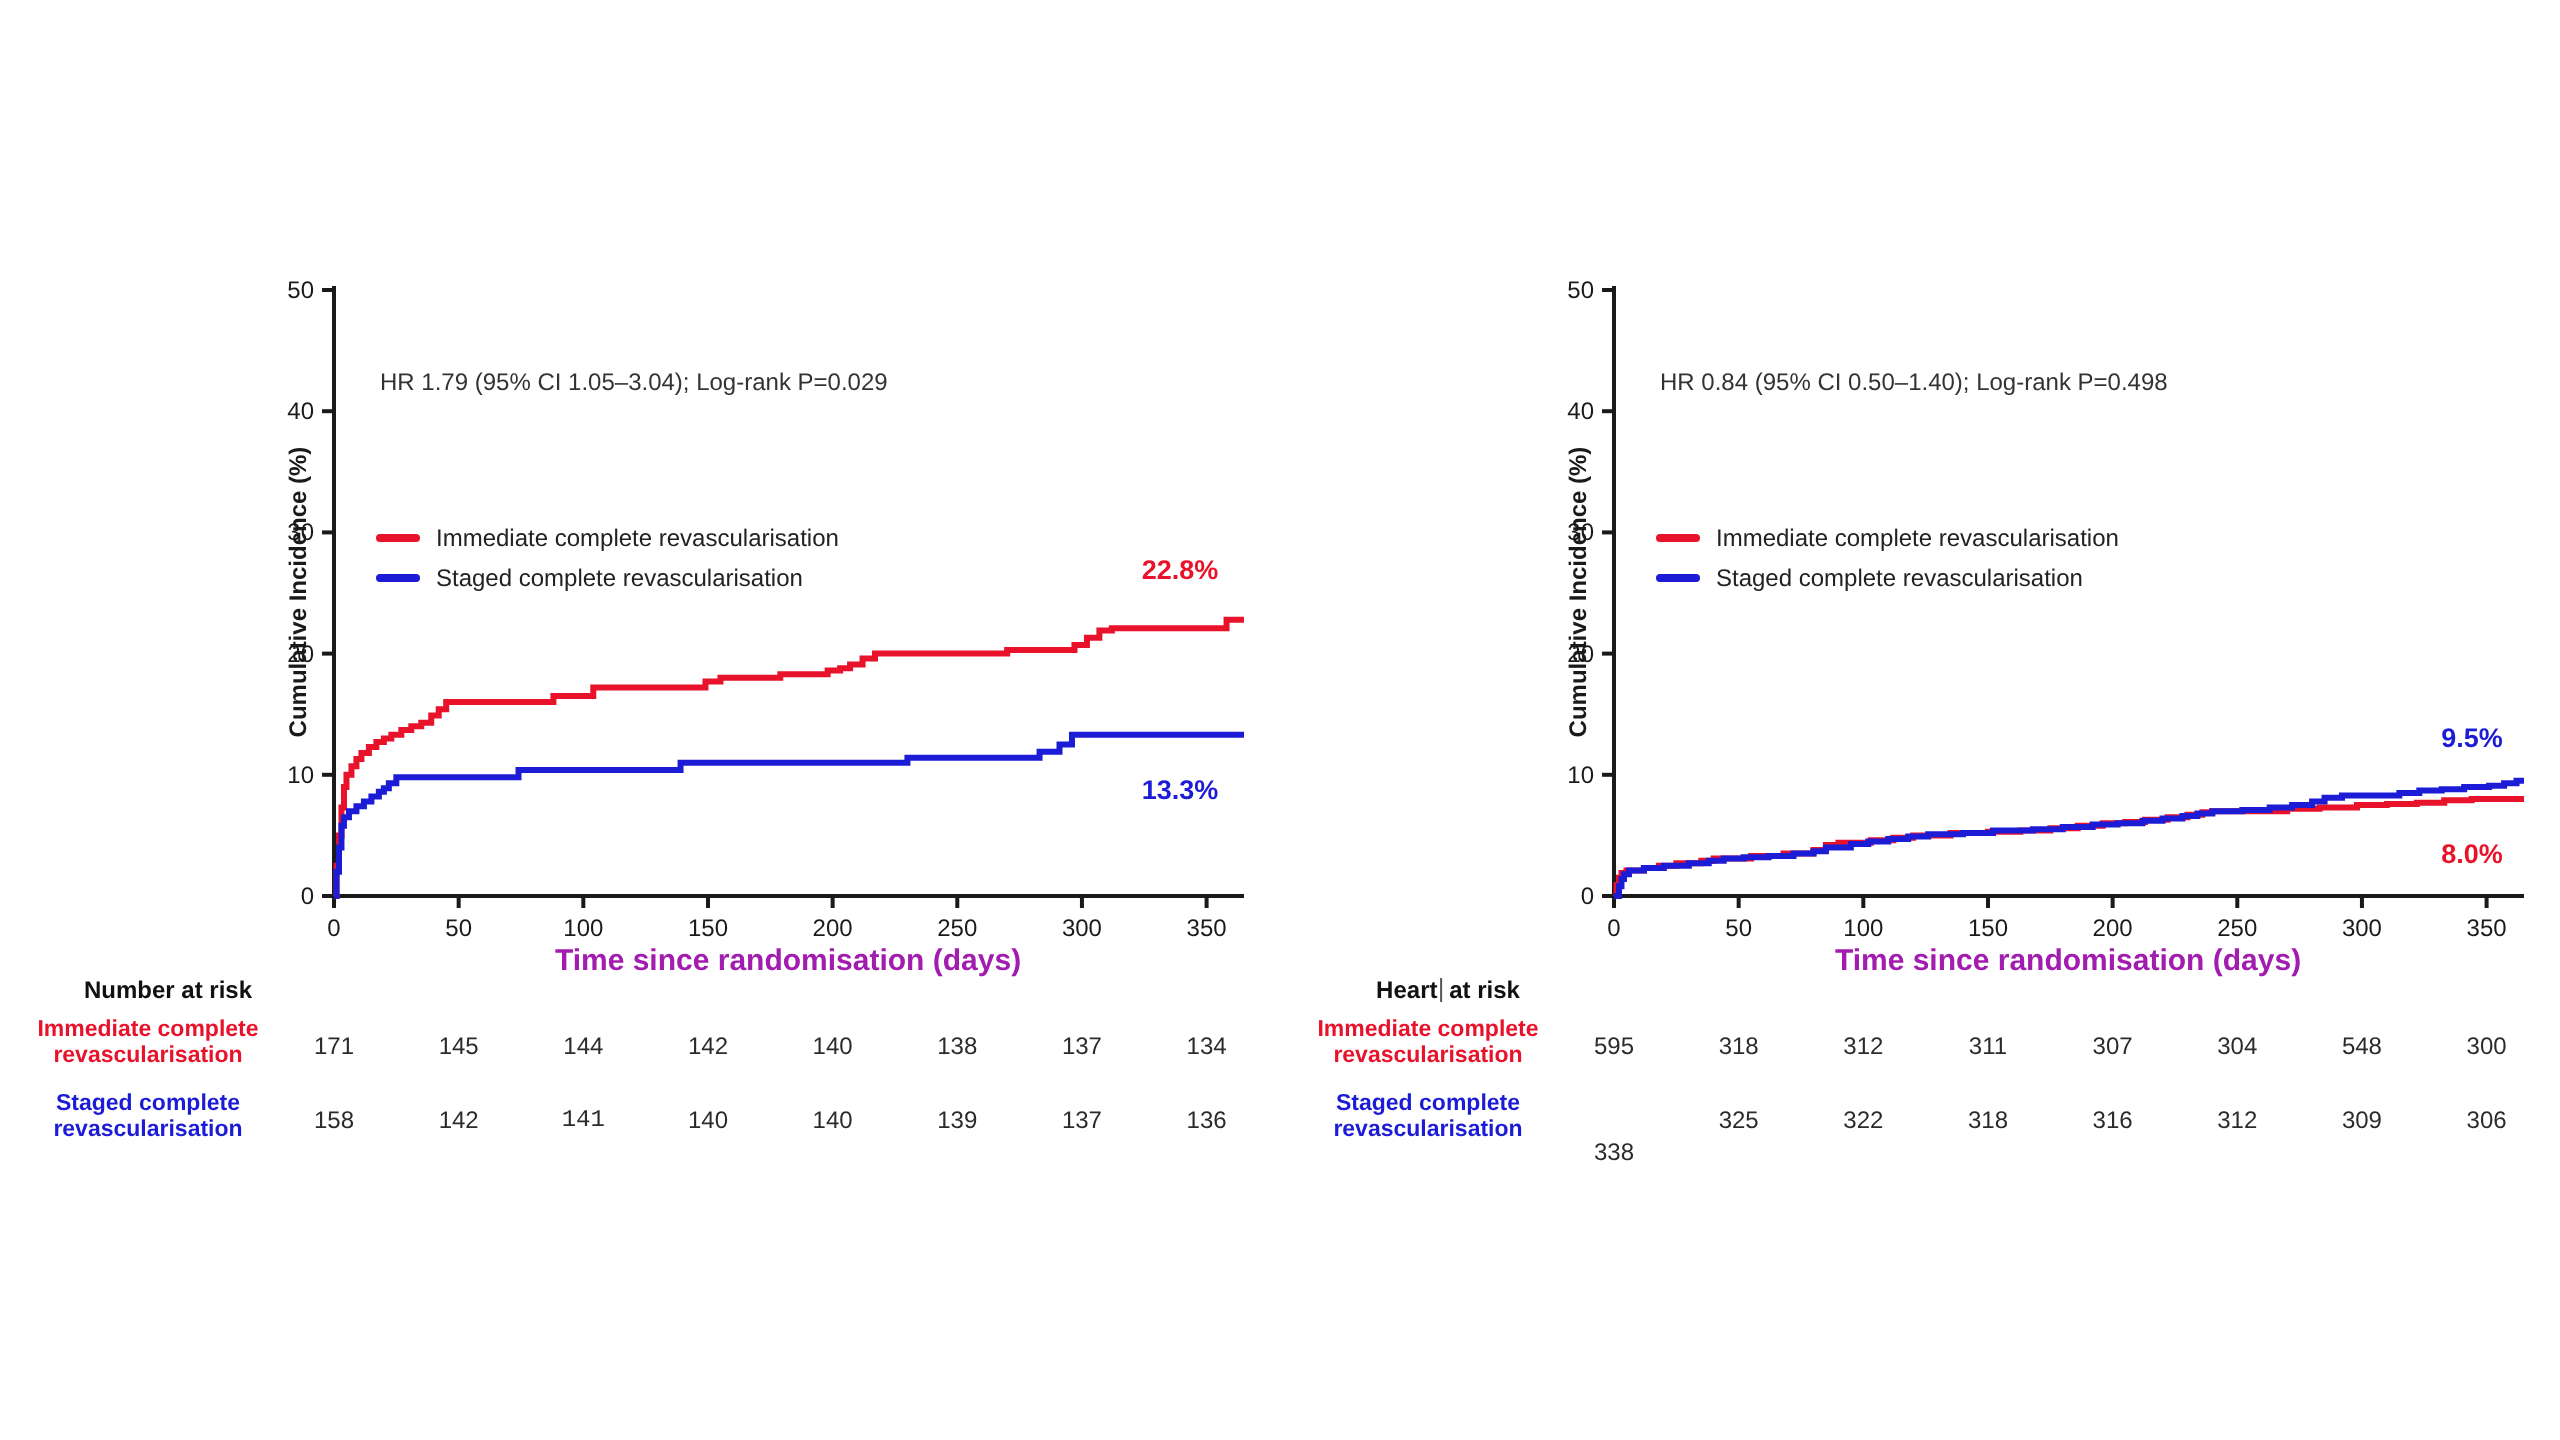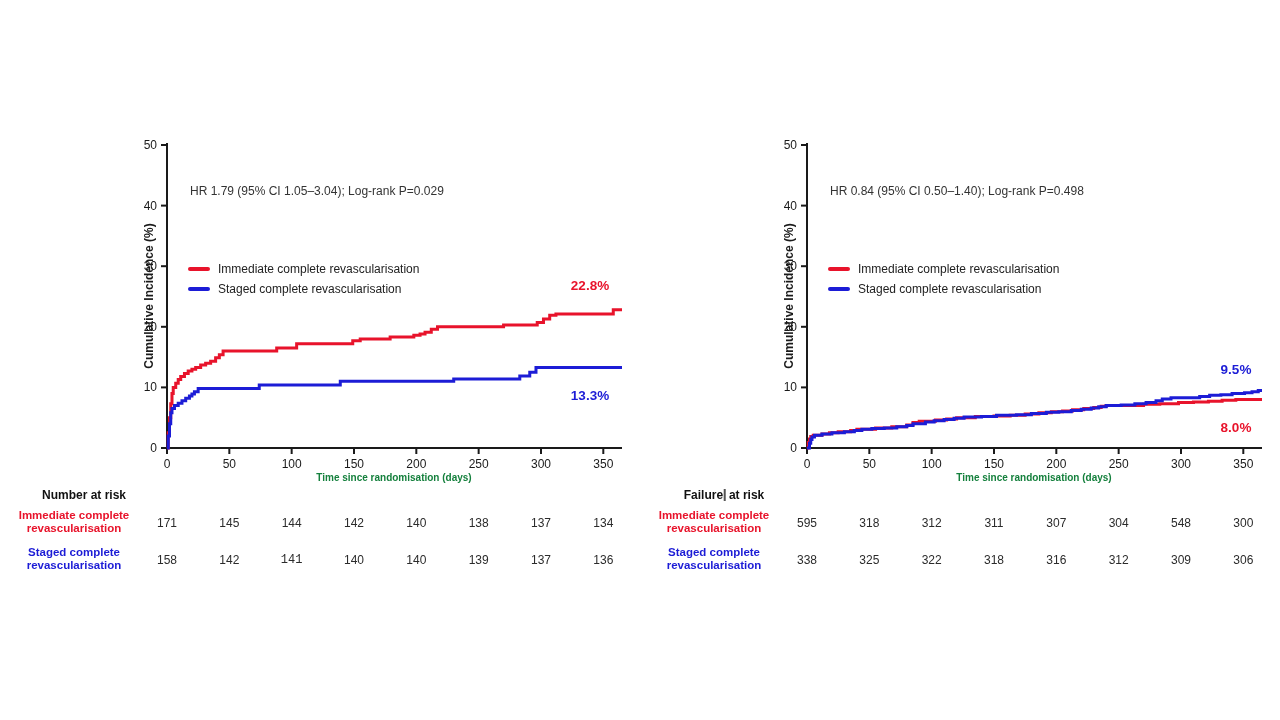--- a/index.html
+++ b/index.html
@@ -9,22 +9,22 @@
   .panel-title-wrap{position:absolute;left:396px;top:128px;transform:translateX(-50%);}
   .panel-title{display:inline-block;background:#ffff00;color:#000;font-size:22px;font-weight:800;
                letter-spacing:.3px;padding:4px 13px;white-space:nowrap;}
   .stats{position:absolute;left:190px;top:184px;font-size:12px;color:#333;white-space:nowrap;}
   .legend{position:absolute;left:188px;top:223px;margin-top:36px;}
   .legend-row{display:flex;align-items:center;height:20px;}
   .swatch{width:22px;height:4px;border-radius:2px;margin-right:8px;flex:0 0 auto;}
   .legend-label{font-size:12px;color:#222;white-space:nowrap;}
   .chart-svg{position:absolute;left:0;top:0;width:640px;height:600px;pointer-events:none;}
   .tick-label{font-size:12px;fill:#1a1a1a;}
-  .xlabel{position:absolute;left:394px;top:472px;transform:translateX(-50%);font-size:10px;
-          font-weight:bold;color:#15803d;white-space:nowrap;}
+  .xlabel{position:absolute;left:394px;top:472px;transform:translateX(-50%);font-size:15px;
+          font-weight:bold;color:#a21caf;white-space:nowrap;}
   .ylabel{position:absolute;left:149px;top:296px;transform:translate(-50%,-50%) rotate(-90deg);
           font-size:12px;font-weight:bold;color:#1a1a1a;white-space:nowrap;}
   .end-label{position:absolute;transform:translate(-50%,-50%);font-size:13.5px;font-weight:bold;white-space:nowrap;}
   .risk-header{position:absolute;left:84px;top:488px;transform:translateX(-50%);font-size:12px;
                font-weight:bold;color:#111;white-space:nowrap;}
   .text-caret{display:inline-block;width:1.5px;height:12px;background:#555;vertical-align:-2px;margin-left:1px;}
   .risk-label{position:absolute;left:74px;width:160px;margin-left:-80px;text-align:center;
               font-size:11.5px;font-weight:bold;line-height:13px;white-space:nowrap;}
   .risk-nums{position:absolute;left:0;top:0;width:640px;height:16px;}
   .risk-num{position:absolute;transform:translateX(-50%);font-size:12px;color:#2b2b2b;}
@@ -172,42 +172,42 @@
       </svg>
 
     <div class="end-label" style="left: 596px; top: 369px; color: rgb(28, 28, 214);">9.5%</div>
     <div class="end-label" style="left: 596px; top: 427px; color: rgb(232, 19, 43);">8.0%</div>
 
     <div class="xlabel">Time since randomisation (days)</div>
     <div class="ylabel">Cumulative Incidence (%)</div>
 
     <div>
       <div class="risk-header">
-        <span>Failure</span><span class="text-caret"></span><span> at risk</span>
+        <span>Heart</span><span class="text-caret"></span><span> at risk</span>
       </div>
       <div class="risk-label" style="top: 509px; color: rgb(232, 19, 43);">
         <span>Immediate complete</span><br>
         <span>revascularisation</span>
       </div>
       <div class="risk-nums" style="top:516px">
           <div class="risk-num" style="left: 167px;">595</div>
           <div class="risk-num" style="left: 229.329px;">318</div>
           <div class="risk-num" style="left: 291.658px;">312</div>
           <div class="risk-num" style="left: 353.986px;">311</div>
           <div class="risk-num" style="left: 416.315px;">307</div>
           <div class="risk-num" style="left: 478.644px;">304</div>
           <div class="risk-num" style="left: 540.973px;">548</div>
           <div class="risk-num" style="left: 603.301px;">300</div>
         </div>
       <div class="risk-label" style="top: 546px; color: rgb(28, 28, 214);">
         <span>Staged complete</span><br>
         <span>revascularisation</span>
       </div>
       <div class="risk-nums" style="top:553px">
-          <div class="risk-num" style="left: 167px;">338</div>
+          <div class="risk-num" style="left: 167px; margin-top: 16px;">338</div>
           <div class="risk-num" style="left: 229.329px;">325</div>
           <div class="risk-num" style="left: 291.658px;">322</div>
           <div class="risk-num" style="left: 353.986px;">318</div>
           <div class="risk-num" style="left: 416.315px;">316</div>
           <div class="risk-num" style="left: 478.644px;">312</div>
           <div class="risk-num" style="left: 540.973px;">309</div>
           <div class="risk-num" style="left: 603.301px;">306</div>
         </div>
     </div>
   </section>

